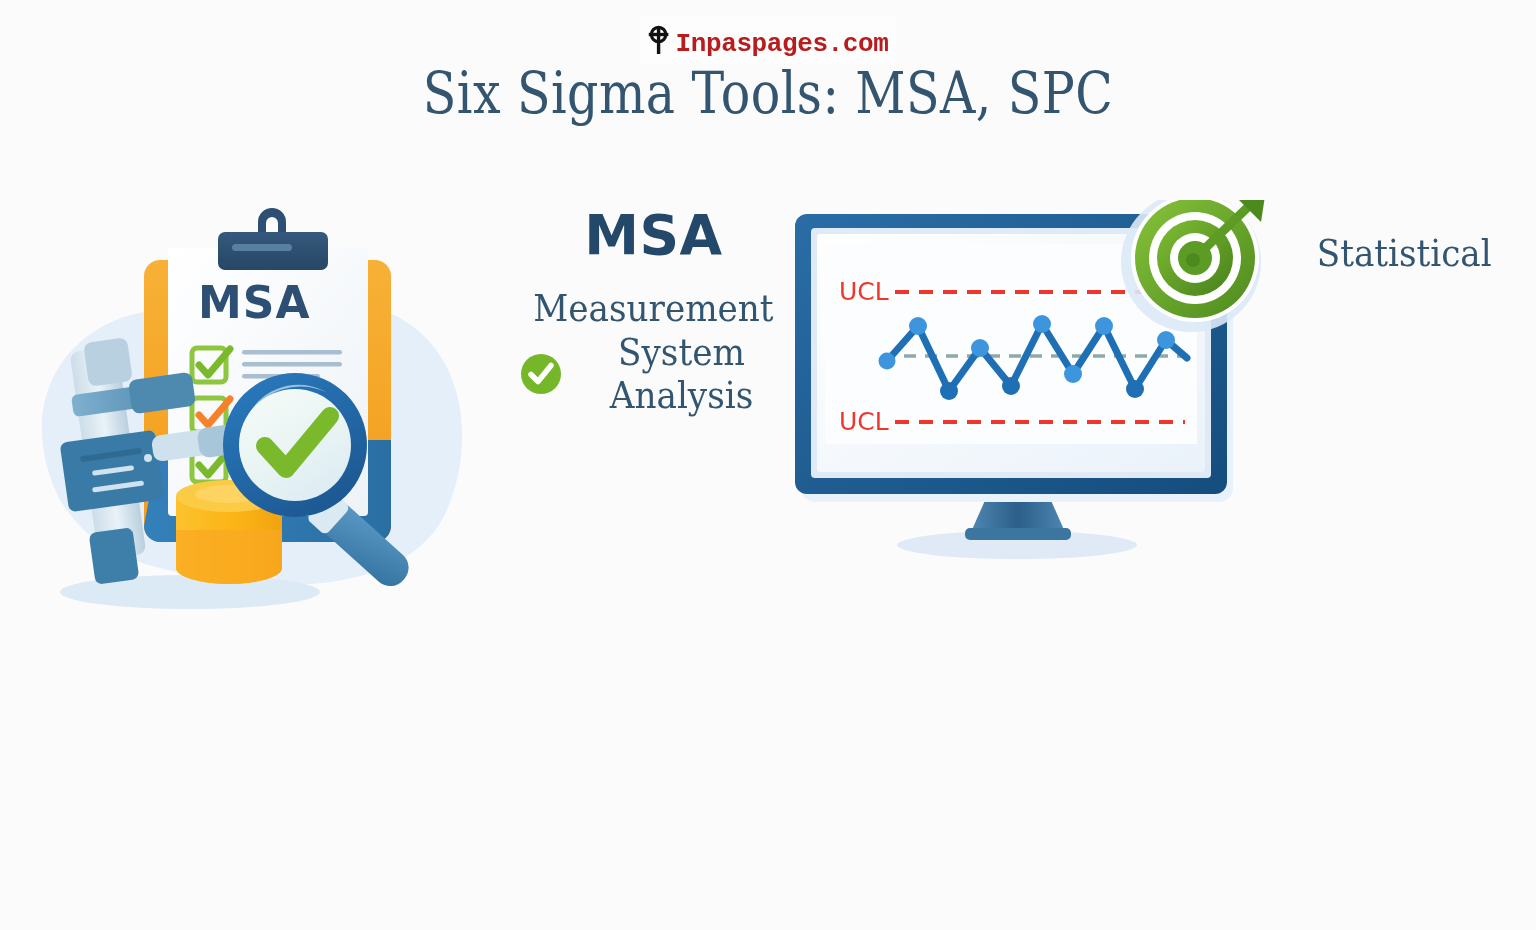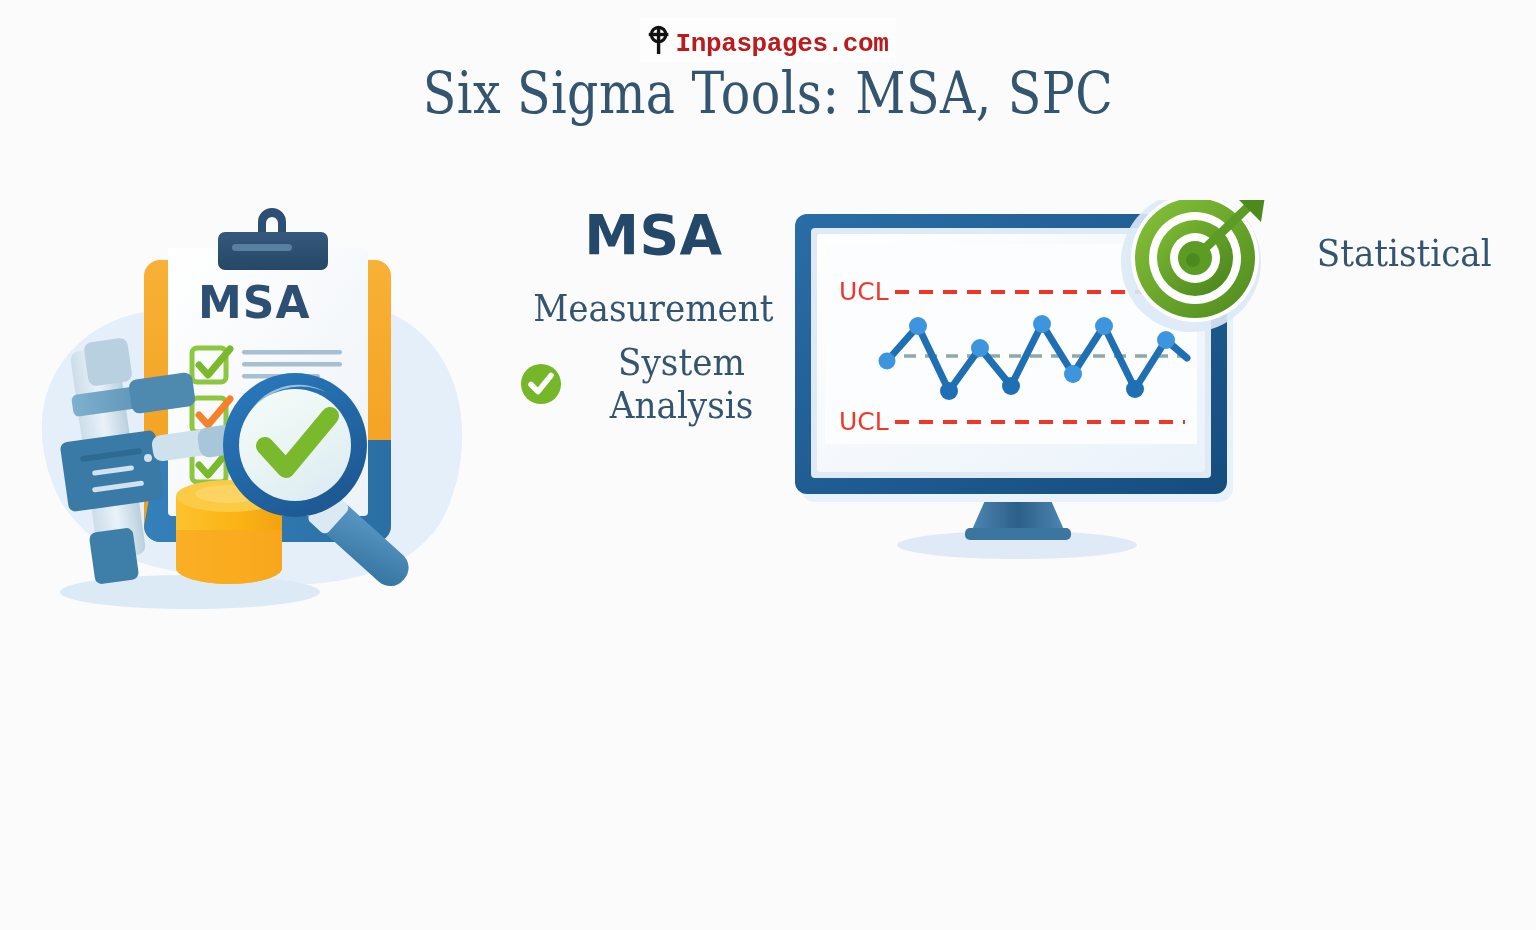--- a/index.html
+++ b/index.html
@@ -94,21 +94,20 @@
     color: #33556f;
     margin-top: 24px;
     line-height: 1.15;
     transform: scaleX(0.9);
   }
   .cap-line2-row {
     display: flex;
     align-items: center;
     justify-content: center;
     gap: 14px;
-    margin-top: 10px;
   }
   .cap-line2 {
     font-family: "DejaVu Serif", serif;
     font-size: 38px;
     color: #33556f;
     line-height: 1.15;
     transform: scaleX(0.9);
   }
   .check-badge { flex: 0 0 auto; display: block; }
 </style>

